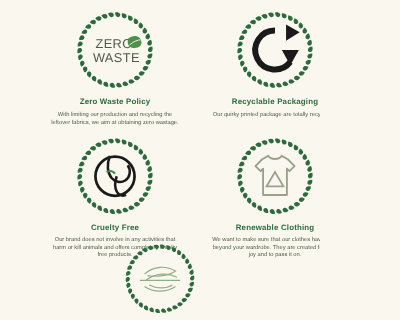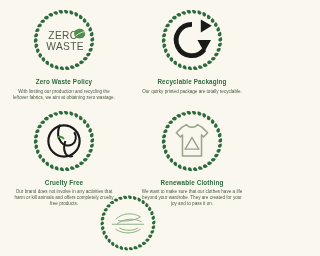--- a/index.html
+++ b/index.html
@@ -6,21 +6,21 @@
   body{
     width:256px;height:256px;overflow:hidden;
     background:#faf8ee;
     font-family:"Liberation Sans", sans-serif;
     -webkit-font-smoothing:antialiased;
   }
   .page{position:relative;width:256px;height:256px;}
 
   .grid{
     position:absolute;left:0;top:0;width:256px;
-    display:grid;grid-template-columns:1fr 1fr;
+    display:grid;grid-template-columns:1fr 1fr;padding-left:28px;
   }
   .card{
     display:flex;flex-direction:column;align-items:center;
     padding:6px 10px 0 10px;box-sizing:border-box;
   }
 
   
   .badge{position:relative;width:68px;height:68px;}
   .badge svg{position:absolute;left:0;top:0;width:68px;height:68px;}
 

